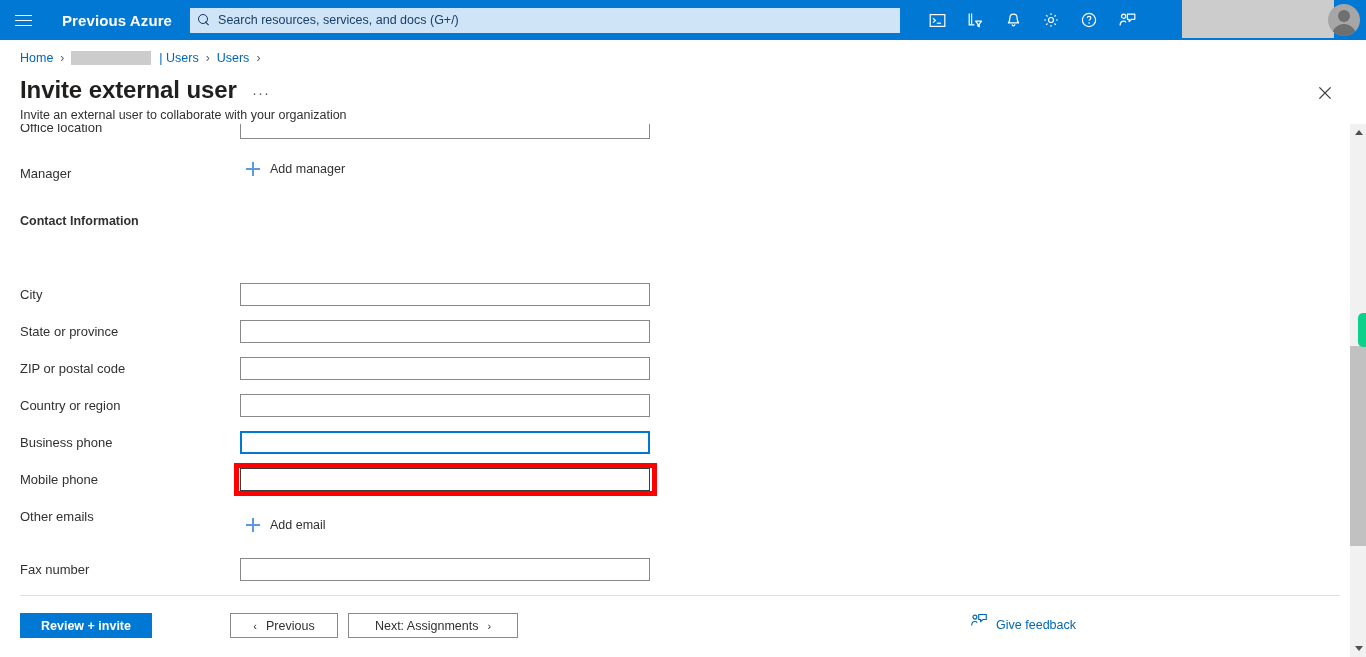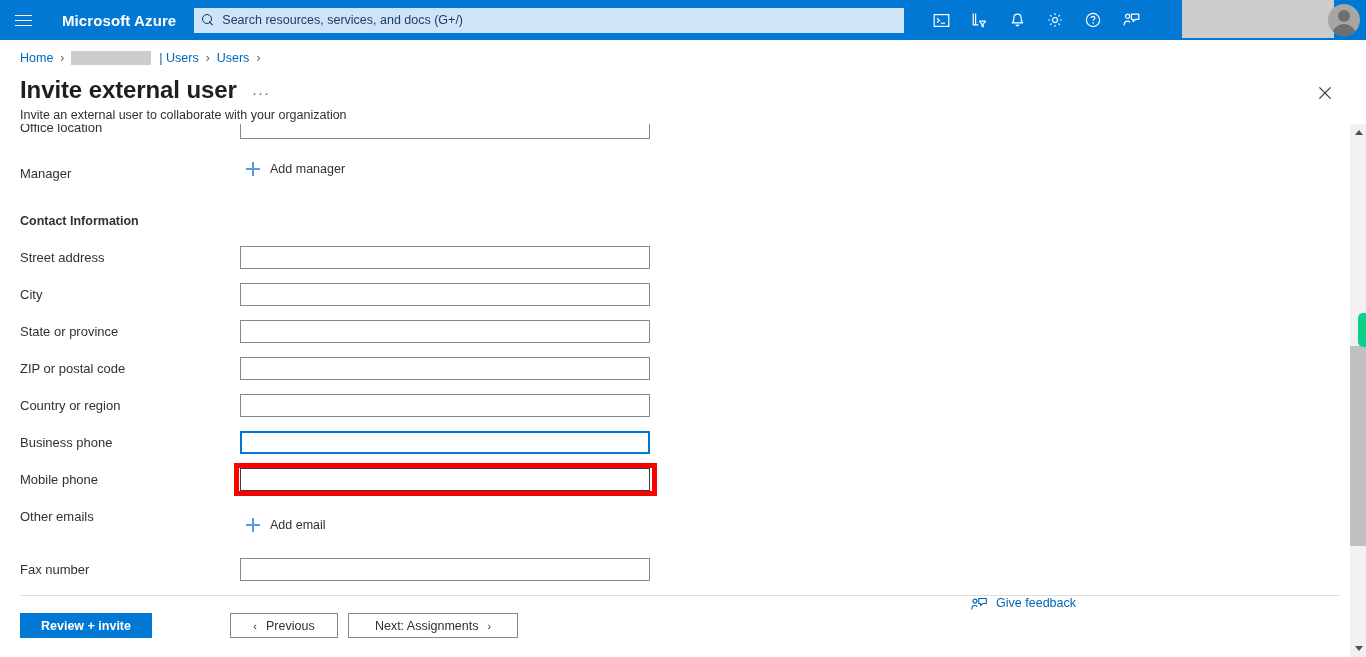--- a/index.html
+++ b/index.html
@@ -293,23 +293,23 @@
     align-items: center;
     justify-content: center;
     gap: 9px;
     font-family: "Liberation Sans", sans-serif;
   }
   .btn-prev { left: 230px; width: 108px; }
   .btn-next { left: 348px; width: 170px; }
   .chev { font-size: 11px; color: #323130; }
   .feedback {
     position: absolute;
-    right: 52px; top: 0;
-    display: flex;
-    align-items: flex-start;
+    right: 52px; top: 16px;
+    display: flex;
+    align-items: flex-end;
     gap: 8px;
     color: #0067b8;
     font-size: 12.5px;
     cursor: pointer;
   }
 
   
   .scrollbar {
     position: absolute;
     top: 124px; right: 0;
@@ -349,21 +349,21 @@
 </style>
 </head>
 <body>
 
 <div class="topbar">
   <div class="hamburger">
       <span>
         <i></i>
       </span>
     </div>
-  <div class="brand">Microsoft Azure</div>
+  <div class="brand">Previous Azure</div>
 
   <div class="searchbox">
     <div class="mag"></div>
     <div class="ph">Search resources, services, and docs (G+/)</div>
   </div>
 
   <div class="topicons">
     <div class="ticon">
       <svg width="17" height="17" viewBox="0 0 17 17">
           <rect x="1.2" y="2.6" width="14.6" height="11.8" fill="none" stroke="#fff" stroke-width="1.2"></rect>
@@ -442,24 +442,20 @@
   <div class="field-row" style="top:38px;">
     <div class="field-label">Manager</div>
     <div class="add-link" style="top:0;">
       <span class="plus-ic"></span>
       <span>Add manager</span>
     </div>
   </div>
 
   <div class="section-head" style="top:90px;">Contact Information</div>
 
-  <div class="field-row" style="top:122px;">
-    <div class="field-label">Street address</div>
-    <input class="field-input" type="text" value="" style="">
-  </div>
 
   <div class="field-row" style="top:159px;">
     <div class="field-label">City</div>
     <input class="field-input" type="text" value="" style="">
   </div>
 
   <div class="field-row" style="top:196px;">
     <div class="field-label">State or province</div>
     <input class="field-input" type="text" value="" style="">
   </div>

